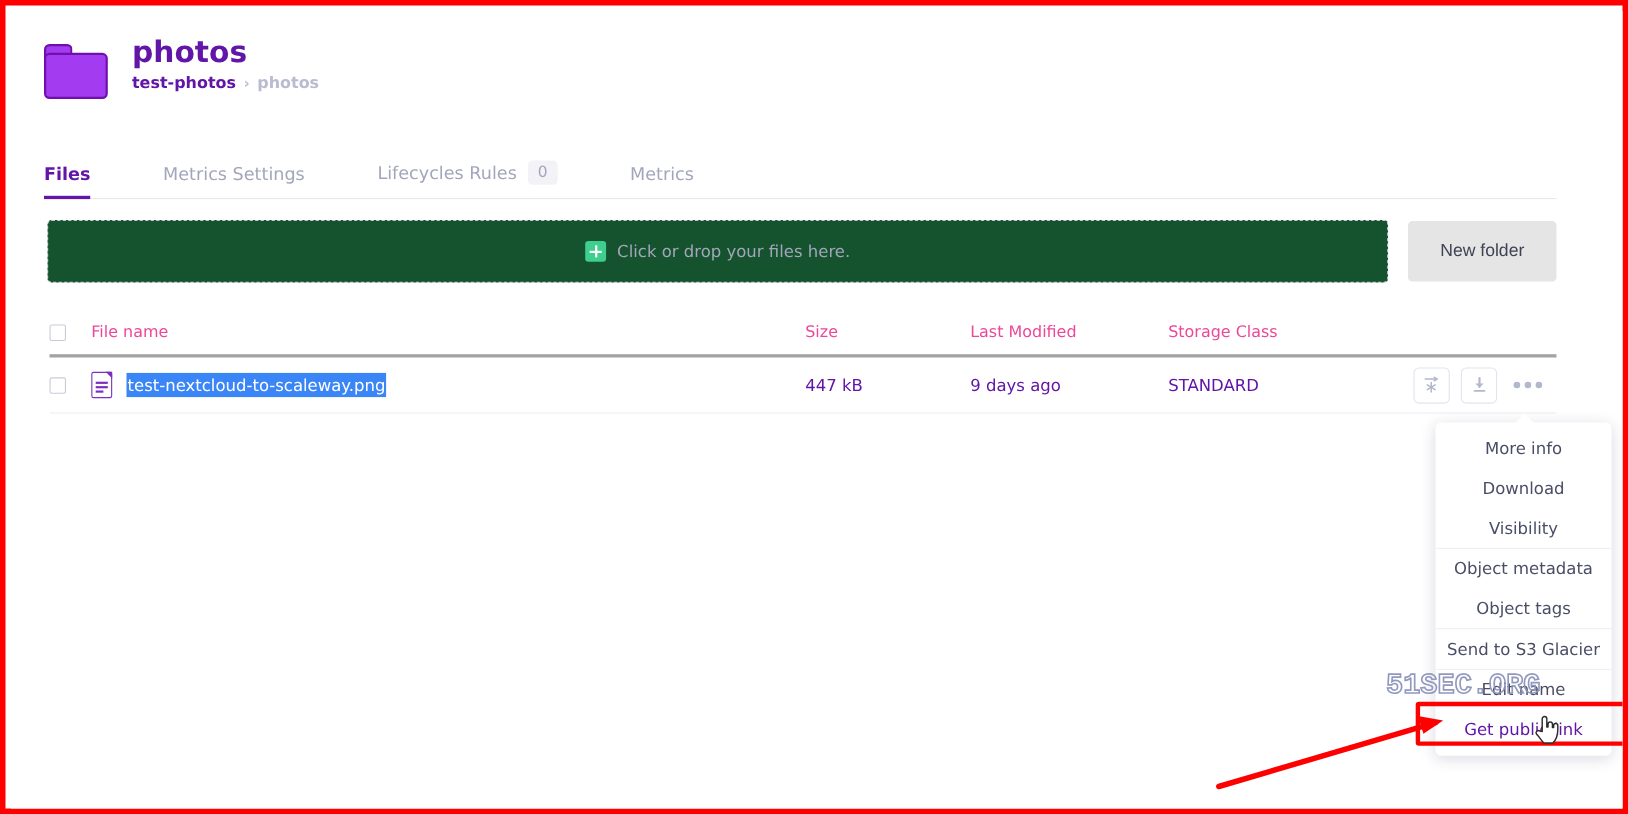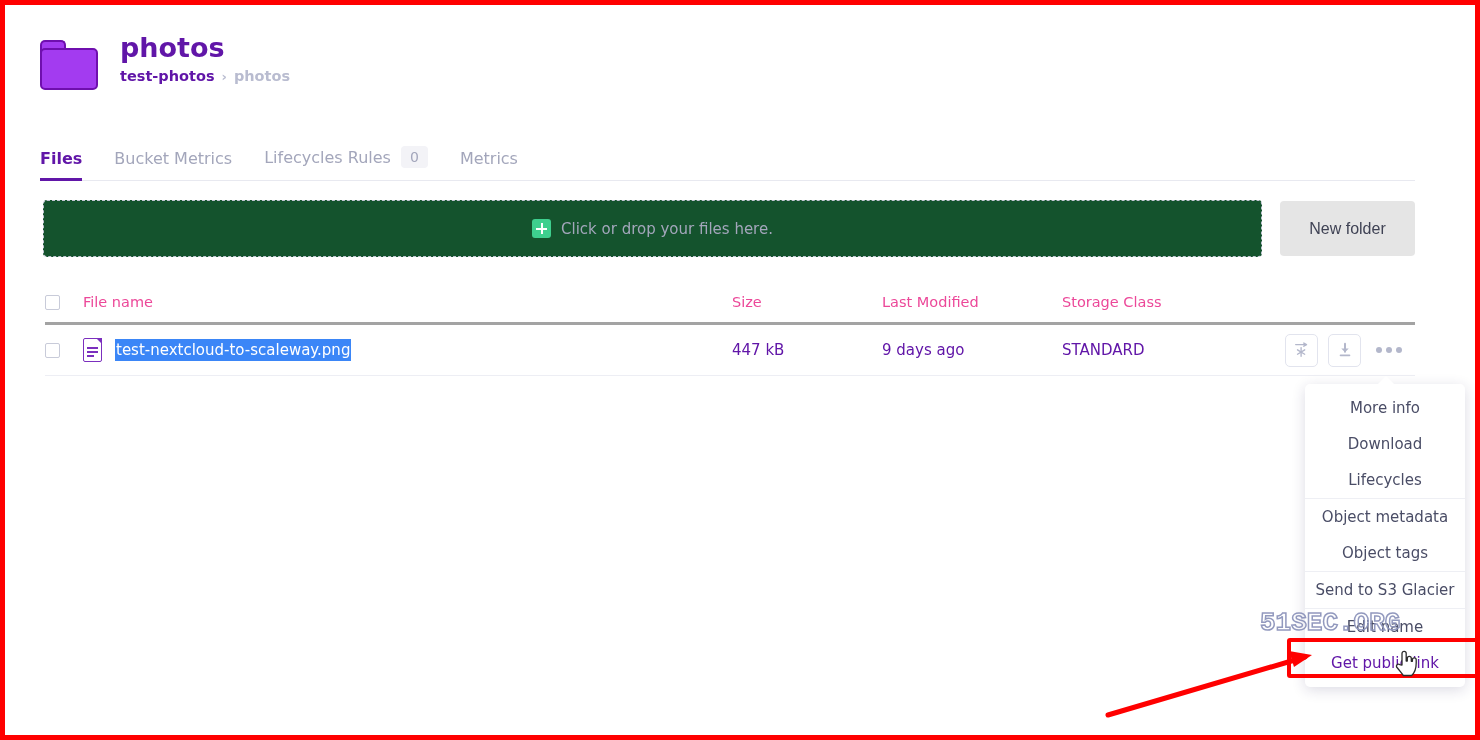--- a/index.html
+++ b/index.html
@@ -98,20 +98,21 @@
   .tabs {
     position: absolute;
     left: 30px;
     top: 128px;
     width: 1375px;
     border-bottom: 1px solid #e8e9f0;
     display: flex;
     align-items: flex-end;
     height: 43px;
     box-sizing: border-box;
+    gap: 34px;
   }
   .tab {
     font-size: 16px;
     color: #a3a6bb;
     padding: 0 0 12px 0;
     margin-right: 32px;
     cursor: pointer;
     display: flex;
     align-items: center;
     gap: 10px;
@@ -402,21 +403,21 @@
           <span class="current">photos</span>
         </div>
       </div>
     </div>
 
     <div class="tabs">
       <div class="tab active">
         <span>Files</span>
       </div>
       <div class="tab">
-        <span>Bucket Metrics</span>
+        <span>Metrics Settings</span>
       </div>
       <div class="tab">
         <span>Lifecycles Rules</span>
         <span class="badge">0</span>
       </div>
       <div class="tab">
         <span>Metrics</span>
       </div>
     </div>
 
@@ -480,21 +481,21 @@
               <i></i>
               <i></i>
           </span>
         </div>
       </div>
     </div>
 
     <div class="menu">
       <div class="menu-item">More info</div>
       <div class="menu-item">Download</div>
-      <div class="menu-item">Lifecycles</div>
+      <div class="menu-item">Visibility</div>
       <div class="menu-item sep-top">Object metadata</div>
       <div class="menu-item">Object tags</div>
       <div class="menu-item sep-top">Send to S3 Glacier</div>
       <div class="menu-item sep-top">Edit name</div>
       <div class="menu-item highlight">Get public link</div>
     </div>
 
     <div class="watermark">51SEC.ORG</div>
 
     <div class="anno-box"></div>

